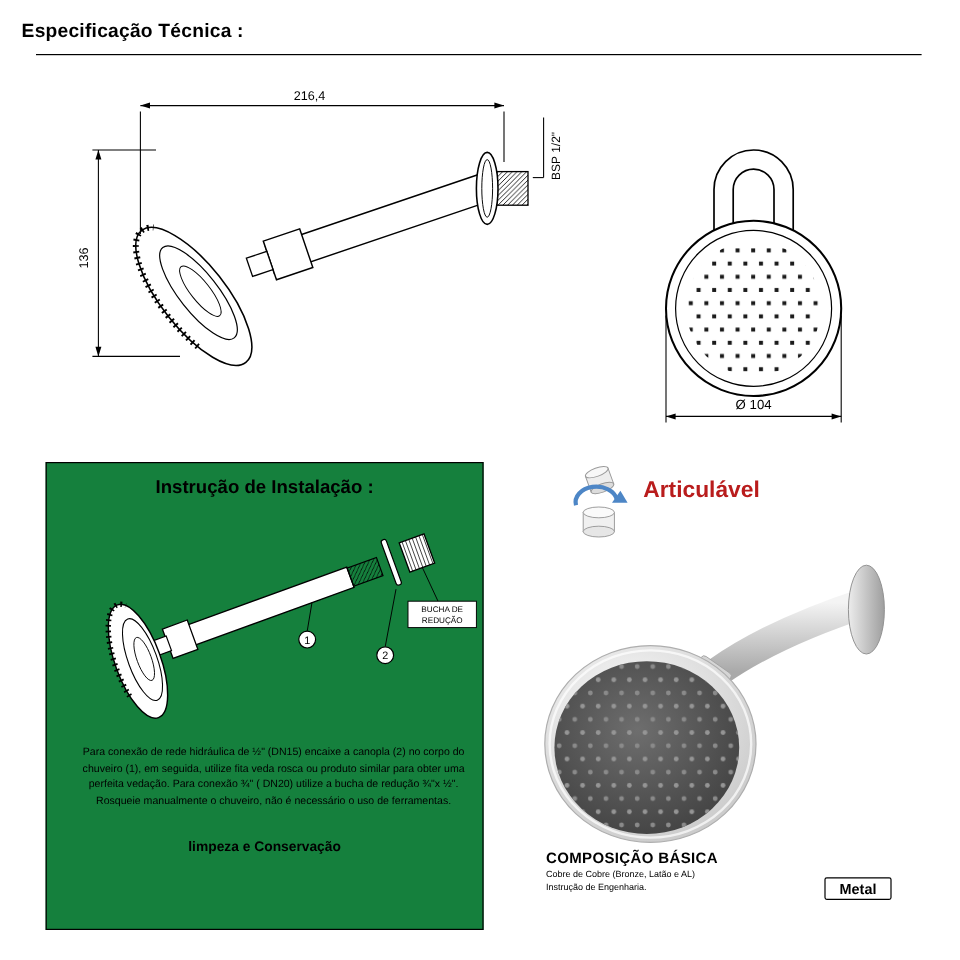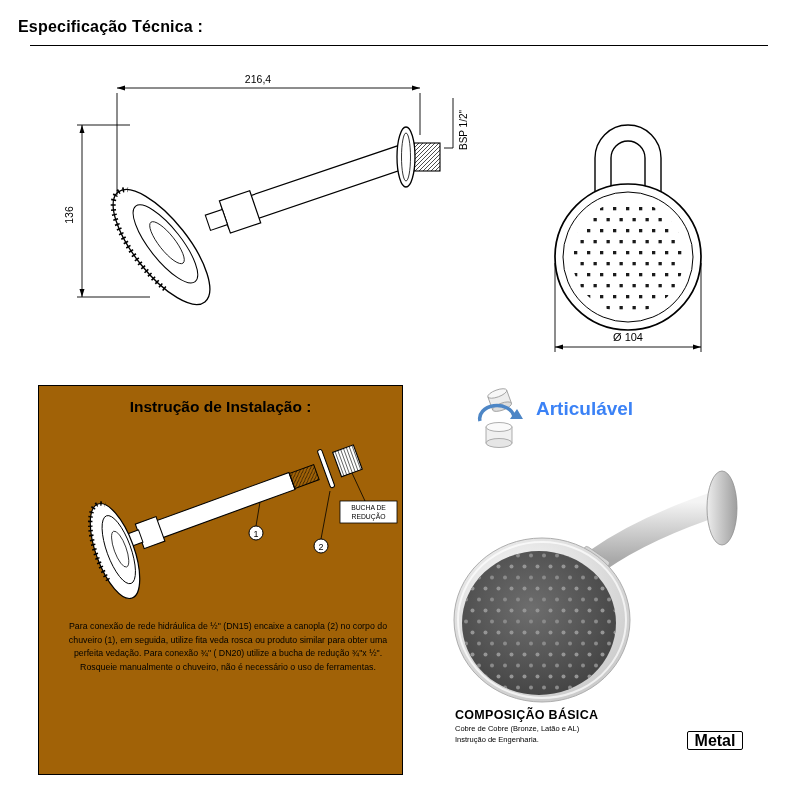--- a/index.html
+++ b/index.html
@@ -1,31 +1,31 @@
 <!DOCTYPE html>
 <html><head>
 <meta charset="utf-8">
 <style>
   * { margin:0; padding:0; box-sizing:border-box; }
   html,body { width:800px; height:800px; background:#fff; font-family:"Liberation Sans",sans-serif; color:#000; }
   .page { position:relative; width:800px; height:800px; overflow:hidden; background:#fff; }
   .abs { position:absolute; }
   .page-title { left:18px; top:18px; font-size:16px; font-weight:bold; letter-spacing:.2px; }
   .header-rule { left:30px; top:45px; width:738px; border-top:1.7px solid #000; }
-  .install-box { left:38px; top:385px; width:365px; height:390px; border:1.7px solid #000; background:#a16207; }
+  .install-box { left:38px; top:385px; width:365px; height:390px; border:1.7px solid #000; background:#15803d; }
   .install-title { left:0; top:12px; width:100%; text-align:center; font-size:15.5px; font-weight:bold; }
   .install-text { left:28px; top:234px; width:322px; font-size:8.8px; line-height:13.6px; text-align:center; }
   .clean-title { left:0; top:314px; width:100%; text-align:center; font-size:11.5px; font-weight:bold; }
   .clean-text { left:24px; top:332px; width:332px; font-size:9.3px; font-weight:bold; line-height:13px; }
   .articulavel { left:536px; top:398px; font-size:19px; font-weight:bold; }
   .composition { left:455px; top:708px; width:180px; }
   .comp-title { font-size:12.5px; font-weight:bold; letter-spacing:.3px; font-stretch:condensed; }
   .comp-line { font-size:7.5px; line-height:9px; margin-top:2px; }
   .metal-badge { left:687px; top:731px; width:56px; height:19px; border:1.5px solid #000; border-radius:2px;
-                 display:flex; align-items:center; justify-content:center; font-size:16px; font-weight:bold; background:#fff; }
+                 display:flex; align-items:center; justify-content:center; font-size:12px; font-weight:bold; background:#fff; }
   svg text { font-family:"Liberation Sans",sans-serif; }
 </style>
 </head>
 <body>
 
 <div class="page">
 
   <div class="abs page-title">Especificação Técnica :</div>
   <div class="abs header-rule"></div>
 
@@ -137,35 +137,36 @@
       <circle cx="274" cy="105" r="7" fill="#fff" stroke="#000" stroke-width="1"></circle>
       <text x="274" y="108.5" font-size="9" text-anchor="middle">2</text>
 
       <line x1="305" y1="32" x2="318" y2="60" stroke="#000" stroke-width="0.8"></line>
       <rect x="293" y="60" width="57" height="22" fill="#fff" stroke="#000" stroke-width="0.8"></rect>
       <text x="321.5" y="69" font-size="6.8" text-anchor="middle">BUCHA DE</text>
       <text x="321.5" y="78" font-size="6.8" text-anchor="middle">REDUÇÃO</text>
     </svg>
 
     <div class="abs install-text">Para conexão de rede hidráulica de ½" (DN15) encaixe a canopla (2) no corpo do chuveiro (1), em seguida, utilize fita veda rosca ou produto similar para obter uma perfeita vedação. Para conexão ¾" ( DN20) utilize a bucha de redução ¾"x ½".  Rosqueie manualmente o chuveiro, não é necessário o uso de ferramentas.</div>
+    <div class="abs clean-title">limpeza e Conservação</div>
   </div>
 
   <svg class="abs" style="left:470px;top:385px" width="62" height="68" viewBox="0 0 62 68">
     <g transform="translate(30,16) rotate(-20)">
       <rect x="-10" y="-8" width="20" height="14" fill="#ededed" stroke="#9a9a9a" stroke-width="0.8"></rect>
       <ellipse cy="-8" rx="10" ry="3.5" fill="#f7f7f7" stroke="#9a9a9a" stroke-width="0.8"></ellipse>
       <ellipse cy="6" rx="10" ry="3.5" fill="#dcdcdc" stroke="#9a9a9a" stroke-width="0.8"></ellipse>
     </g>
     <path d="M 10,36 A 16 12 0 0 1 44,31" fill="none" stroke="#4d86c6" stroke-width="3.5"></path>
     <polygon points="47,24 53,34 40,34" fill="#4d86c6"></polygon>
     <rect x="16" y="42" width="26" height="16" fill="#f0f0f0" stroke="#9a9a9a" stroke-width="0.8"></rect>
     <ellipse cx="29" cy="58" rx="13" ry="4.5" fill="#e6e6e6" stroke="#9a9a9a" stroke-width="0.8"></ellipse>
     <ellipse cx="29" cy="42" rx="13" ry="4.5" fill="#fafafa" stroke="#9a9a9a" stroke-width="0.8"></ellipse>
   </svg>
-  <div class="abs articulavel" style="color:#3b82f6">Articulável</div>
+  <div class="abs articulavel" style="color:#b91c1c">Articulável</div>
 
   <svg class="abs" style="left:430px;top:430px" width="370" height="300" viewBox="0 0 370 300">
     <defs>
       <linearGradient id="armG" x1="0" y1="0" x2="0" y2="1">
         <stop offset="0" stop-color="#f4f4f4"></stop>
           <stop offset="1" stop-color="#a9a9a9"></stop>
       </linearGradient>
       <linearGradient id="flangeG" x1="0" y1="0" x2="1" y2="0">
         <stop offset="0" stop-color="#ececec"></stop>
           <stop offset="1" stop-color="#9e9e9e"></stop>

